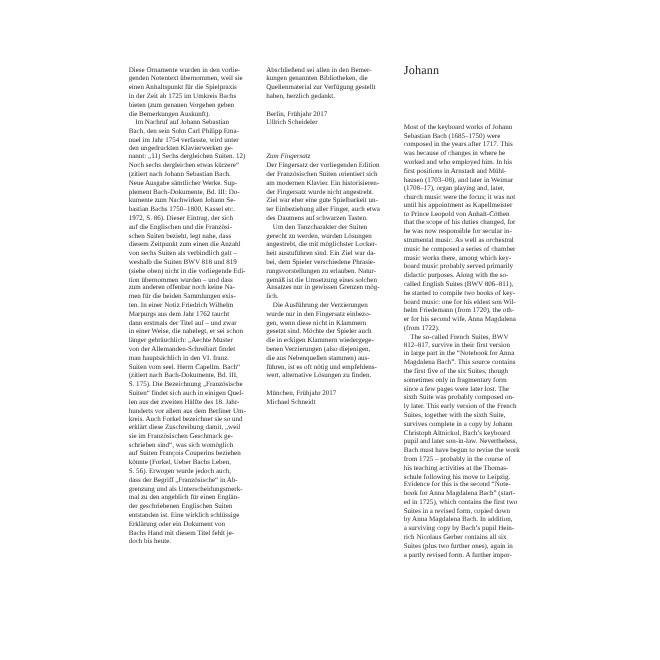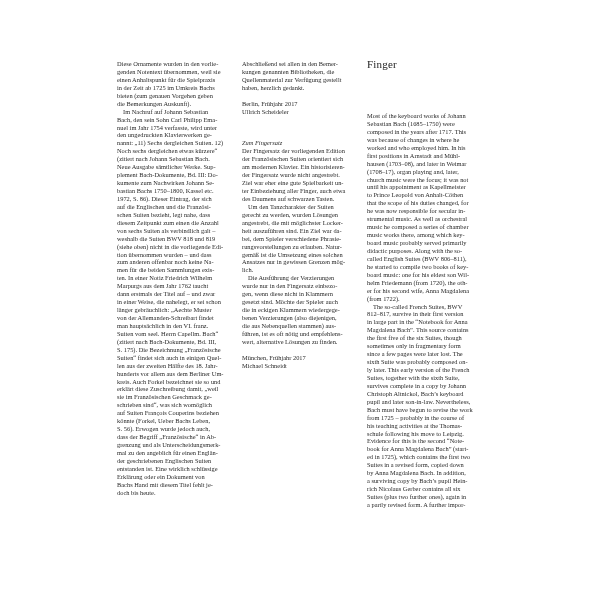--- a/index.html
+++ b/index.html
@@ -116,21 +116,21 @@
       <span class="line">benen Verzierungen (also diejenigen,</span>
       <span class="line">die aus Nebenquellen stammen) aus-</span>
       <span class="line">führen, ist es oft nötig und empfehlens-</span>
       <span class="line">wert, alternative Lösungen zu finden.</span>
     </div>
   <span class="gap"></span>
   <span class="line">München, Frühjahr 2017</span>
   <span class="line">Michael Schneidt</span>
 </div>
 
-<div class="title">Finger</div>
+<div class="title">Johann</div>
 <div class="col col3">
   <div class="body" id="c3">
       <span class="line">Most of the keyboard works of Johann</span>
       <span class="line">Sebastian Bach (1685–1750) were</span>
       <span class="line">composed in the years after 1717. This</span>
       <span class="line">was because of changes in where he</span>
       <span class="line">worked and who employed him. In his</span>
       <span class="line">first positions in Arnstadt and Mühl-</span>
       <span class="line">hausen (1703–08), and later in Weimar</span>
       <span class="line">(1708–17), organ playing and, later,</span>

